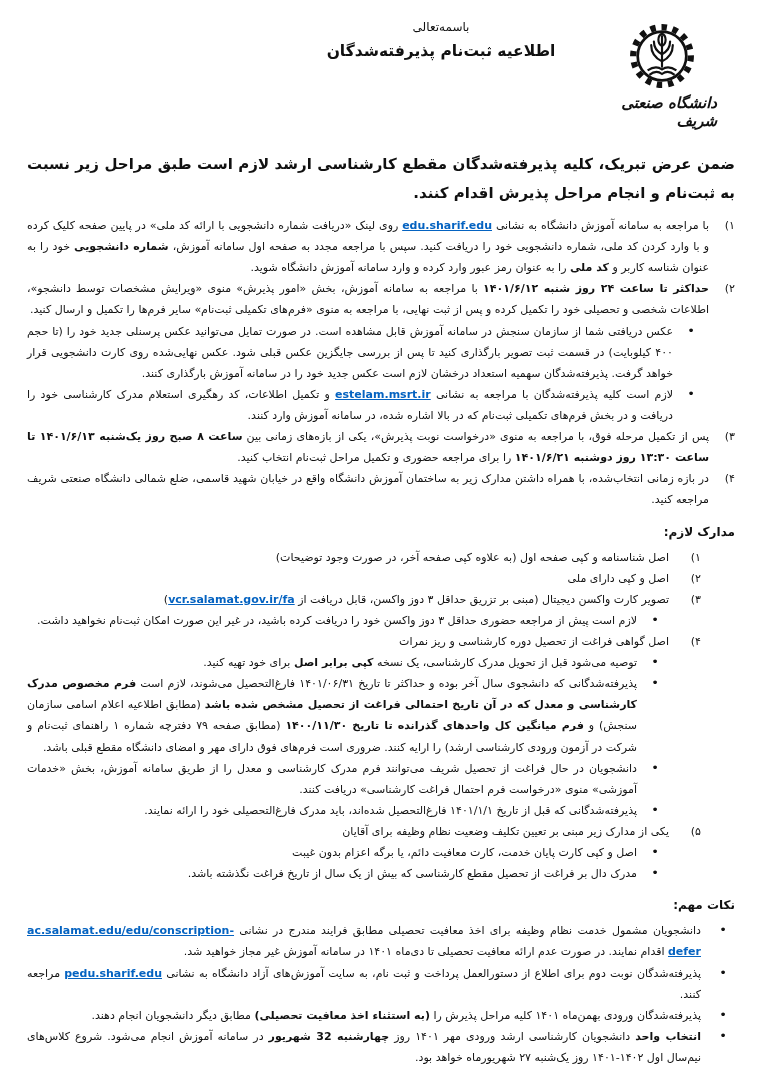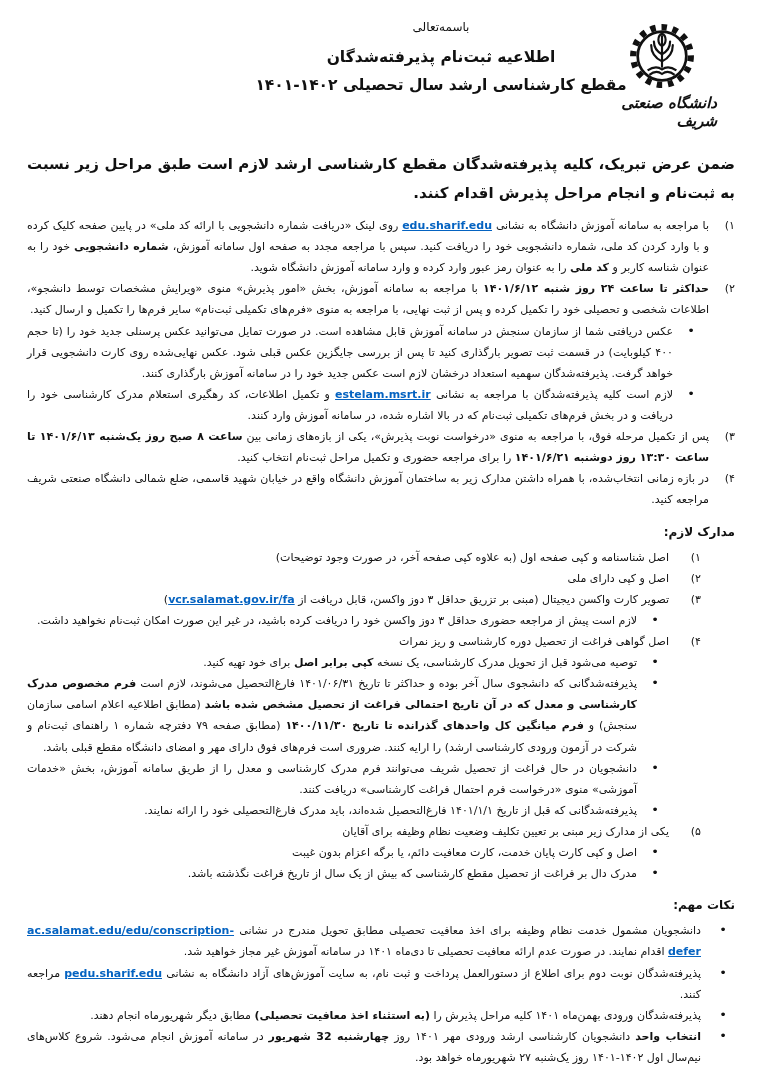--- a/index.html
+++ b/index.html
@@ -6,21 +6,21 @@
   body{font-family:"DejaVu Sans", sans-serif;color:#111;}
   .page{position:relative;width:762px;height:1080px;background:#fff;box-sizing:border-box;
         padding:16px 27px 0 27px;direction:rtl;overflow:hidden;}
   
   .header{position:relative;height:128px;}
   .logo-wrap{position:absolute;top:4px;left:auto;right:18px;width:110px;}
   .logo-svg{display:block;margin:0 auto;}
   .calligraphy{font-size:15px;font-weight:700;font-style:italic;margin-top:2px;
                font-family:"DejaVu Serif", serif;}
   .bismillah{text-align:center;font-size:12px;padding-top:4px;margin-left:120px;}
-  .title1{text-align:center;font-size:15.5px;font-weight:700;margin-top:14px;margin-left:120px;}
+  .title1{text-align:center;font-size:15.5px;font-weight:700;margin-top:8px;margin-left:120px;}
   .title2{text-align:center;font-size:15.5px;font-weight:700;margin-top:10px;margin-left:120px;}
   
   .intro{font-size:15px;font-weight:700;line-height:1.9;margin-top:6px;text-align:justify;}
   .section{margin-top:8px;}
   .blk{display:flex;align-items:flex-start;font-size:11px;line-height:1.92;text-align:justify;}
   .blk .txt{flex:1 1 auto;}
   .blk .marker{flex:0 0 auto;white-space:nowrap;}
   .b{font-weight:700;}
   .lnk{color:#0563C1;font-weight:700;direction:ltr;unicode-bidi:embed;}
   
@@ -58,21 +58,20 @@
         </g>
         <g stroke="#111" stroke-width="2.4" fill="none">
           <path d="M24 56 C30 52 36 52 40 55 C44 52 50 52 56 56"></path>
           <path d="M26 61 C31 57 36 57 40 60 C44 57 49 57 54 61"></path>
         </g>
       </svg>
       <div class="calligraphy">دانشگاه صنعتی شریف</div>
     </div>
     <div class="bismillah">باسمه‌تعالی</div>
     <div class="title1">اطلاعیه ثبت‌نام پذیرفته‌شدگان</div>
-    <div class="title2">مقطع کارشناسی ارشد سال تحصیلی ۱۴۰۲-۱۴۰۱</div>
   </div>
 
   <div class="intro">ضمن عرض تبریک، کلیه پذیرفته‌شدگان مقطع کارشناسی ارشد لازم است طبق مراحل زیر نسبت به ثبت‌نام و انجام مراحل پذیرش اقدام کنند.</div>
 
   <div class="section steps">
       <div class="blk num">
         <span class="marker">۱)</span>
         <div class="txt"><span>با مراجعه به سامانه آموزش دانشگاه به نشانی </span><a href="#" class="lnk">edu.sharif.edu</a><span> روی لینک «دریافت شماره دانشجویی با ارائه کد ملی» در پایین صفحه کلیک کرده و با وارد کردن کد ملی، شماره دانشجویی خود را دریافت کنید. سپس با مراجعه مجدد به صفحه اول سامانه آموزش، </span><span class="b">شماره دانشجویی</span><span> خود را به عنوان شناسه کاربر و </span><span class="b">کد ملی</span><span> را به عنوان رمز عبور وارد کرده و وارد سامانه آموزش دانشگاه شوید.</span></div>
       </div>
       <div class="blk num">
@@ -148,29 +147,29 @@
         <span class="marker">•</span>
         <div class="txt"><span>مدرک دال بر فراغت از تحصیل مقطع کارشناسی که بیش از یک سال از تاریخ فراغت نگذشته باشد.</span></div>
       </div>
     </div>
 
   <div class="sec-heading">نکات مهم:</div>
 
   <div class="section notes">
       <div class="blk bul">
         <span class="marker">•</span>
-        <div class="txt"><span>دانشجویان مشمول خدمت نظام وظیفه برای اخذ معافیت تحصیلی مطابق تحویل مندرج در نشانی </span><a href="#" class="lnk">ac.salamat.edu/edu/conscription-defer</a><span> اقدام نمایند. در صورت عدم ارائه معافیت تحصیلی تا دی‌ماه ۱۴۰۱ در سامانه آموزش غیر مجاز خواهید شد.</span></div>
+        <div class="txt"><span>دانشجویان مشمول خدمت نظام وظیفه برای اخذ معافیت تحصیلی مطابق فرایند مندرج در نشانی </span><a href="#" class="lnk">ac.salamat.edu/edu/conscription-defer</a><span> اقدام نمایند. در صورت عدم ارائه معافیت تحصیلی تا دی‌ماه ۱۴۰۱ در سامانه آموزش غیر مجاز خواهید شد.</span></div>
       </div>
       <div class="blk bul">
         <span class="marker">•</span>
         <div class="txt"><span>پذیرفته‌شدگان نوبت دوم برای اطلاع از دستورالعمل پرداخت و ثبت نام، به سایت آموزش‌های آزاد دانشگاه به نشانی </span><a href="#" class="lnk">pedu.sharif.edu</a><span> مراجعه کنند.</span></div>
       </div>
       <div class="blk bul">
         <span class="marker">•</span>
-        <div class="txt"><span>پذیرفته‌شدگان ورودی بهمن‌ماه ۱۴۰۱ کلیه مراحل پذیرش را </span><span class="b">(به استثناء اخذ معافیت تحصیلی)</span><span> مطابق دیگر شهریورماه انجام دهند.</span></div>
+        <div class="txt"><span>پذیرفته‌شدگان ورودی بهمن‌ماه ۱۴۰۱ کلیه مراحل پذیرش را </span><span class="b">(به استثناء اخذ معافیت تحصیلی)</span><span> مطابق دیگر دانشجویان انجام دهند.</span></div>
       </div>
       <div class="blk bul">
         <span class="marker">•</span>
         <div class="txt"><span class="b">انتخاب واحد</span><span> دانشجویان کارشناسی ارشد ورودی مهر ۱۴۰۱ روز </span><span class="b">چهارشنبه 32 شهریور</span><span> در سامانه آموزش انجام می‌شود. شروع کلاس‌های نیم‌سال اول ۱۴۰۲-۱۴۰۱ روز یک‌شنبه ۲۷ شهریورماه خواهد بود.</span></div>
       </div>
     </div>
 
   <div class="footer">شماره تلفن‌های ضروری: ۶۶۱۶۵۰۶۹ و ۶۶۱۶۵۰۷۰</div>
 
 </div>

